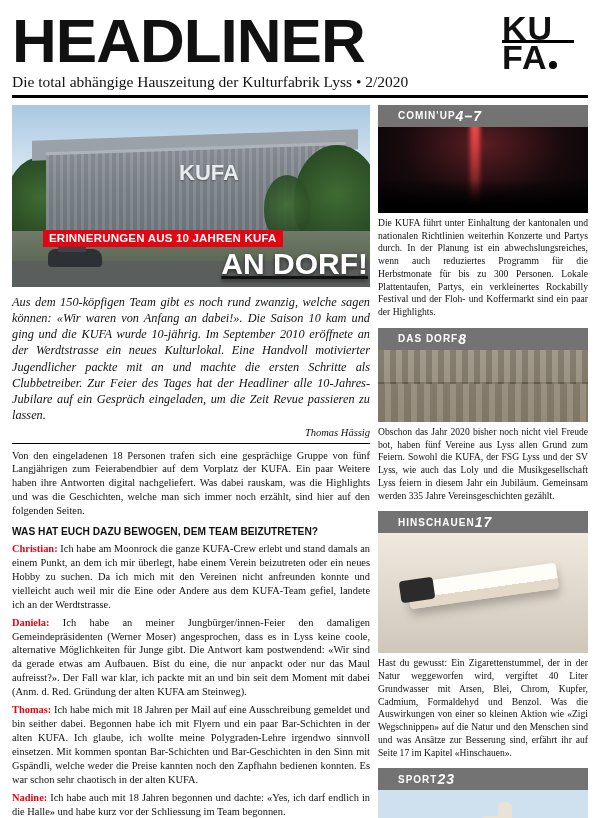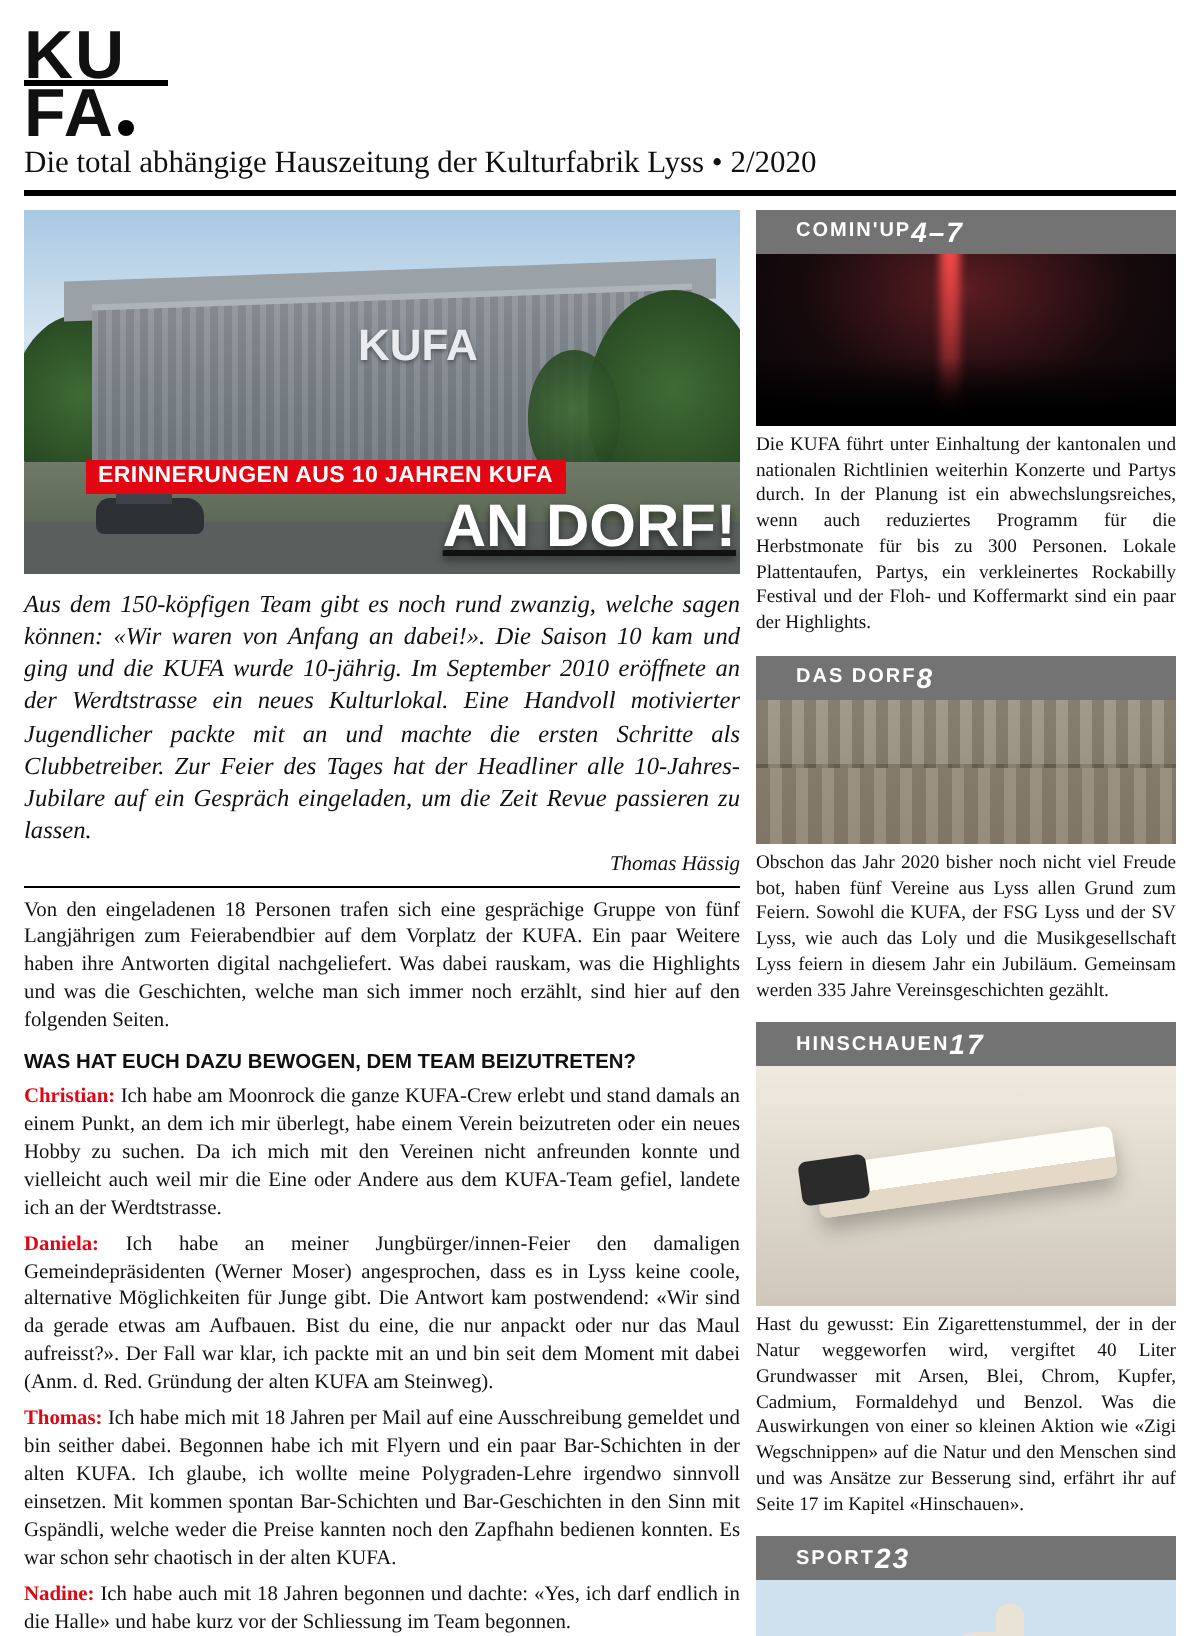--- a/index.html
+++ b/index.html
@@ -329,20 +329,21 @@
     text-align: justify;
     margin-top: 4px;
   }
 </style>
 </head>
 <body>
 
 <div class="page">
 
   <div class="masthead">
+    <h1 class="masthead-title">HEADLINER</h1>
     <div class="logo logo-wrap">
       <span class="logo-ku">KU</span>
       <span class="logo-fa"><span>FA</span><span class="dot"></span></span>
     </div>
   </div>
   <div class="subtitle-row">
     <div class="subtitle">Die total abhängige Hauszeitung der Kulturfabrik Lyss • 2/2020</div>
   </div>
   <hr class="rule-thick">
 

